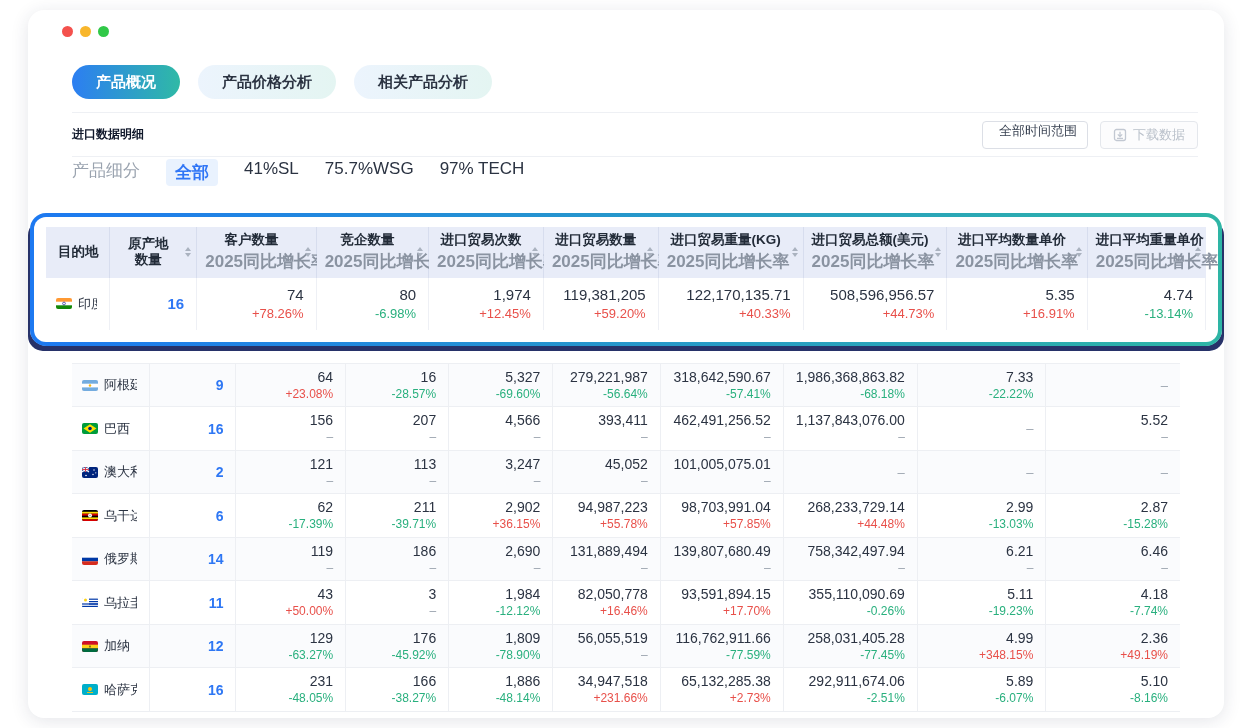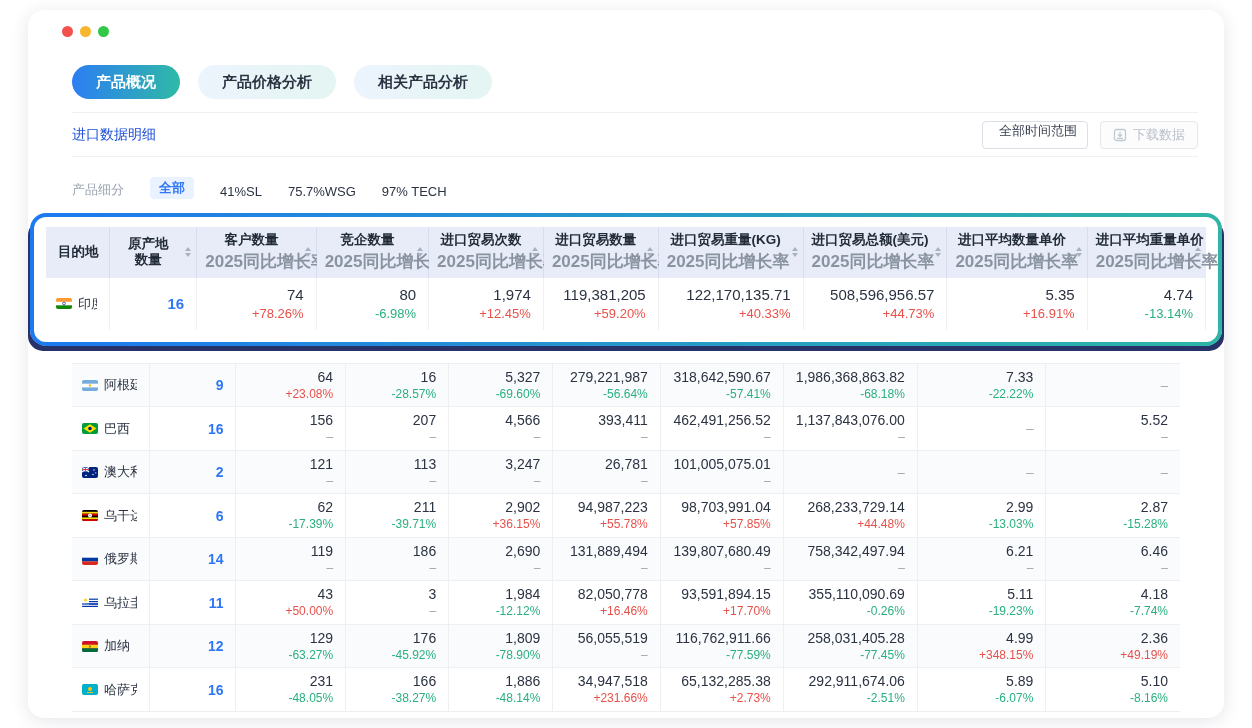--- a/index.html
+++ b/index.html
@@ -9,26 +9,26 @@
   .dots { display:flex; gap:7px; padding-left:34px; }
   .dot { width:11px; height:11px; border-radius:50%; }
   
   .tabs { display:flex; gap:18px; padding:0 44px; margin-top:28px; }
   .tab { height:34px; padding:0 24px; border-radius:17px; display:flex; align-items:center; font-size:15px; font-weight:bold; color:#2b3342; background:linear-gradient(90deg,#ecf4fd,#e4f5f2); cursor:pointer; }
   .tab.active { background:linear-gradient(90deg,#2c7ef2,#2fb9a6); color:#fff;font-family:Liberation Serif, serif; }
   .divider { height:1px; background:#eef0f4; margin:0 26px 0 44px; }
   .divider.d1 { margin-top:13px; }
   
   .section-bar { display:flex; align-items:center; justify-content:space-between; padding:0 26px 0 44px; height:43px; }
-  .section-title { font-size:14px; font-weight:normal; color:#1d4ed8; }
+  .section-title { font-size:12px; font-weight:bold; color:#0f172a; }
   .controls { display:flex; gap:12px; align-items:center; }
   .select { height:28px; min-width:106px; border:1px solid #dcdfe6; border-radius:4px; display:flex; align-items:flex-end; gap:10px; padding:0 10px; font-size:13px; color:#3a4353; background:#fff; cursor:pointer;flex-direction:column; }
   .btn-download { height:28px; border:1px solid #e4e7ec; border-radius:4px; display:flex; align-items:center; gap:6px; padding:0 12px; font-size:13px; color:#b9c0ca; background:#fcfcfd; cursor:pointer; }
   
-  .filter-row { display:flex; align-items:flex-end; gap:26px; padding:0 44px; height:40px; margin-top:2px; font-size:13px; }
+  .filter-row { display:flex; align-items:flex-start; gap:26px; padding:0 44px; height:40px; margin-top:2px; font-size:17px; }
   .filter-label { color:#9aa3af; }
   .filter-opt { color:#2b3342; cursor:pointer; white-space:nowrap; }
   .filter-opt.active { color:#3076f6; background:#e9f2fe; border-radius:4px; padding:2px 9px; font-weight:bold; }
   
   .hl-box { margin:14px 2px 0; border-radius:16px; padding:4px; background:linear-gradient(90deg,#1d79f1,#2eb5a5); box-shadow:0 6px 0 -1px #273269, 3px 6px 0 -1px #273269, -3px 6px 0 -1px #273269; }
   .hl-inner { background:#fff; border-radius:12px; padding:10px 12px 12px; }
   table { border-collapse:collapse; table-layout:fixed; width:100%; }
   
   .tbl-box col:nth-child(1){width:5.5%} .tbl-box col:nth-child(2){width:7.5%}
   .tbl-box col:nth-child(3){width:10.3%} .tbl-box col:nth-child(4){width:9.7%}
@@ -423,21 +423,21 @@
             </td>
             <td>
               <div class="cellv">113</div>
               <div class="cellg g-dash">–</div>
             </td>
             <td>
               <div class="cellv num-blue">3,247</div>
               <div class="cellg g-dash">–</div>
             </td>
             <td>
-              <div class="cellv">26,781</div>
+              <div class="cellv">45,052</div>
               <div class="cellg g-dash">–</div>
             </td>
             <td>
               <div class="cellv">101,005,075.01</div>
               <div class="cellg g-dash">–</div>
             </td>
             <td>
               <div class="dash-only">–</div>
             </td>
             <td>

